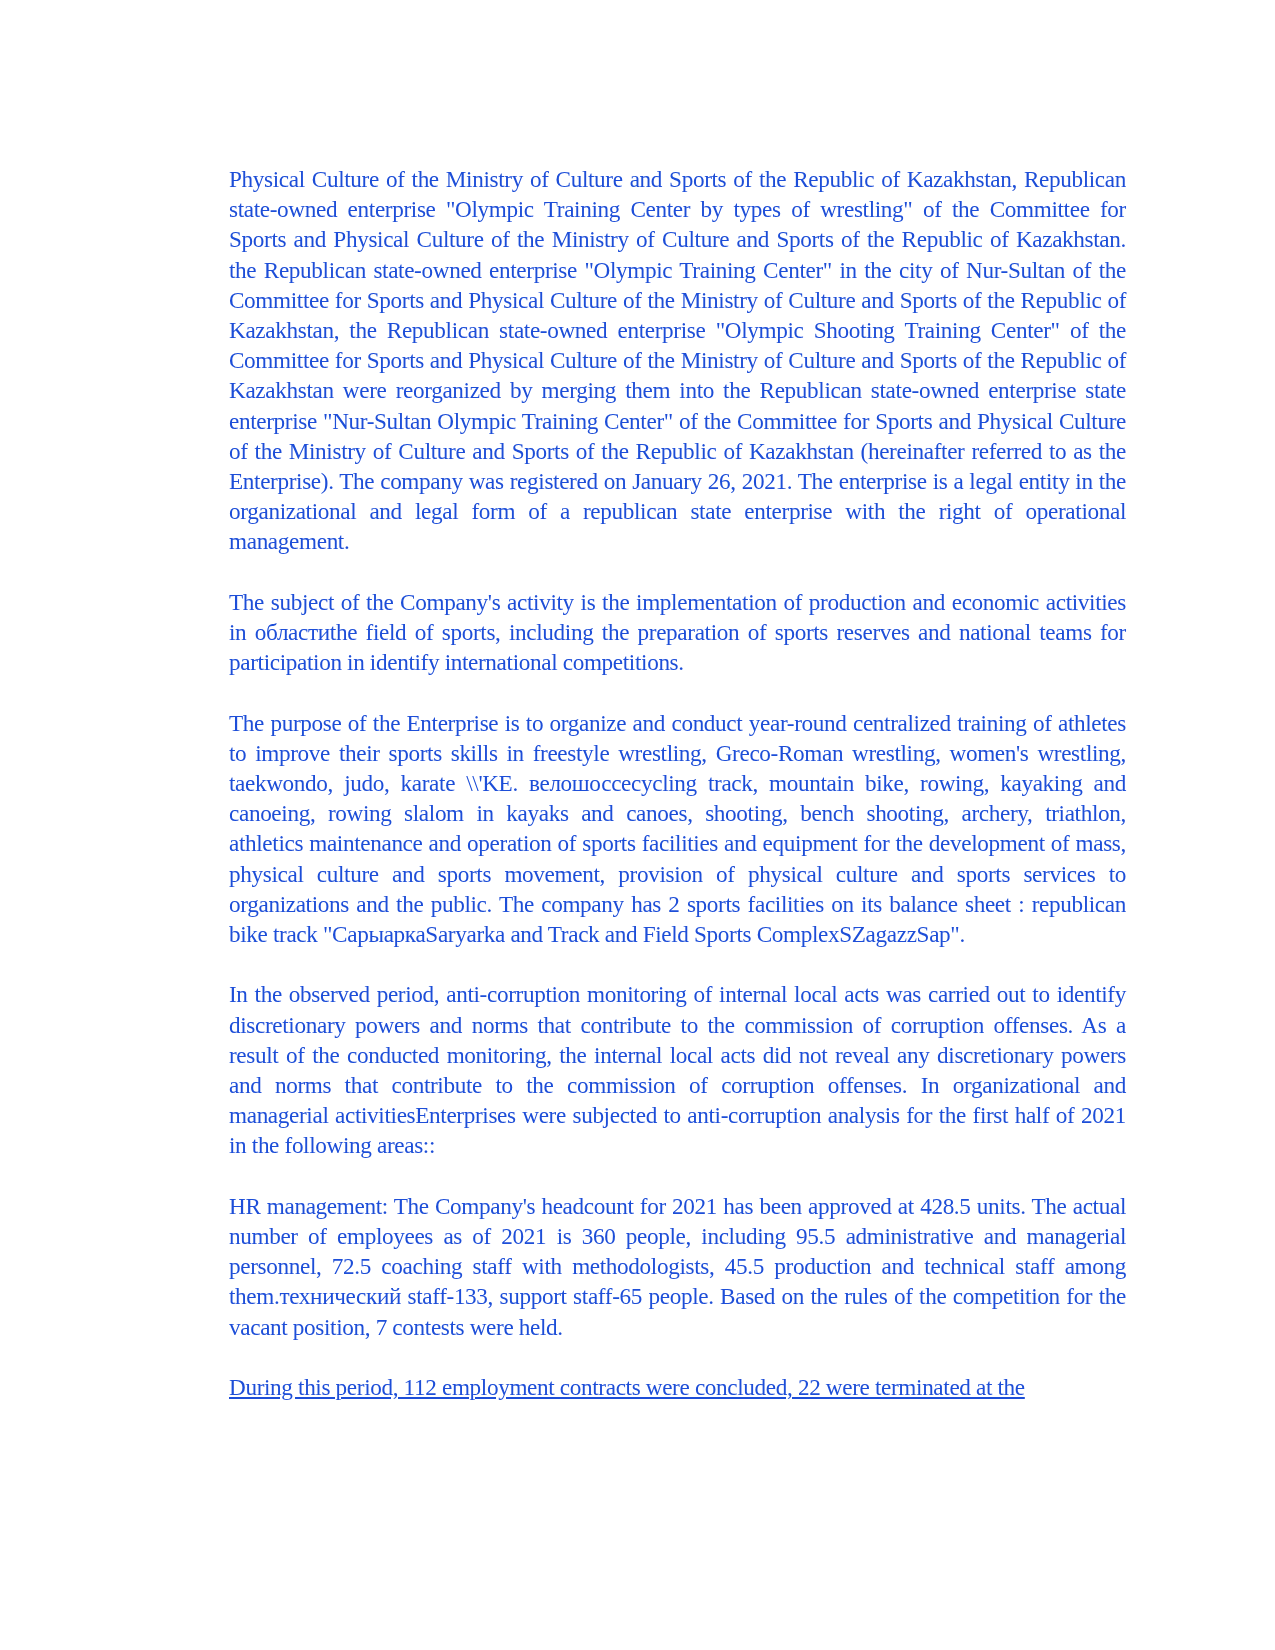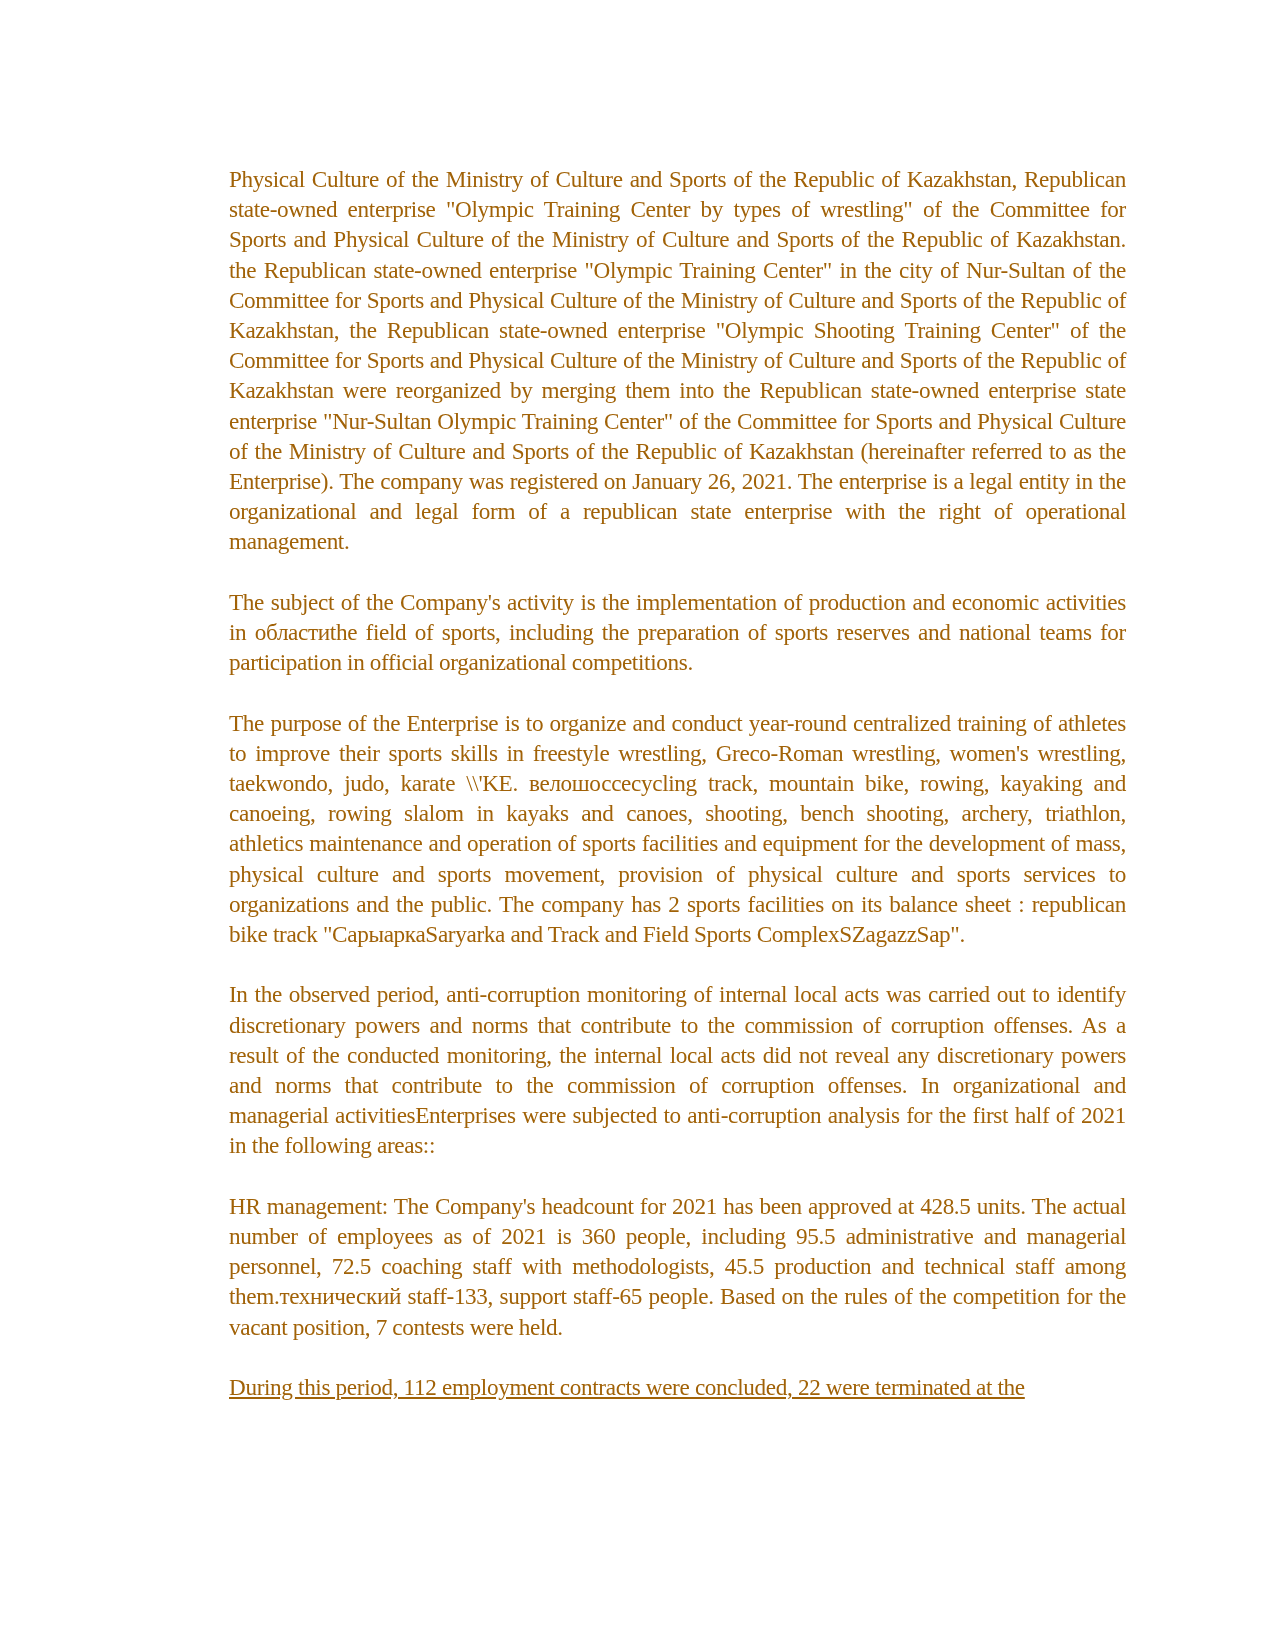--- a/index.html
+++ b/index.html
@@ -11,38 +11,38 @@
       width: 1275px;
       height: 1650px;
       position: relative;
       overflow: hidden;
     }
     .page {
       position: absolute;
       left: 229px;
       top: 164px;
       width: 897px;
-      color: #a16207;
+      color: #1d4ed8;
       font-family: "Liberation Serif", "DejaVu Serif", serif;
       font-size: 23.2px;
       line-height: 30.2px;
       text-align: justify;
       letter-spacing: -0.35px;
     }
     .page p {
       margin: 0 0 30.2px 0;
     }
     .page p.continued-last {
       margin-bottom: 0;
       text-decoration: underline;
     }
   </style>
 </head>
 <body>
 
 <div class="page">
   <p>Physical Culture of the Ministry of Culture and Sports of the Republic of Kazakhstan, Republican state-owned enterprise "Olympic Training Center by types of wrestling" of the Committee for Sports and Physical Culture of the Ministry of Culture and Sports of the Republic of Kazakhstan. the Republican state-owned enterprise "Olympic Training Center" in the city of Nur-Sultan of the Committee for Sports and Physical Culture of the Ministry of Culture and Sports of the Republic of Kazakhstan, the Republican state-owned enterprise "Olympic Shooting Training Center" of the Committee for Sports and Physical Culture of the Ministry of Culture and Sports of the Republic of Kazakhstan were reorganized by merging them into the Republican state-owned enterprise state enterprise "Nur-Sultan Olympic Training Center" of the Committee for Sports and Physical Culture of the Ministry of Culture and Sports of the Republic of Kazakhstan (hereinafter referred to as the Enterprise). The company was registered on January 26, 2021. The enterprise is a legal entity in the organizational and legal form of a republican state enterprise with the right of operational management.</p>
-  <p>The subject of the Company's activity is the implementation of production and economic activities in областиthe field of sports, including the preparation of sports reserves and national teams for participation in official organizational competitions.</p>
+  <p>The subject of the Company's activity is the implementation of production and economic activities in областиthe field of sports, including the preparation of sports reserves and national teams for participation in identify international competitions.</p>
   <p>The purpose of the Enterprise is to organize and conduct year-round centralized training of athletes to improve their sports skills in freestyle wrestling, Greco-Roman wrestling, women's wrestling, taekwondo, judo, karate \\'KE. велошоссecycling track, mountain bike, rowing, kayaking and canoeing, rowing slalom in kayaks and canoes, shooting, bench shooting, archery, triathlon, athletics maintenance and operation of sports facilities and equipment for the development of mass, physical culture and sports movement, provision of physical culture and sports services to organizations and the public. The company has 2 sports facilities on its balance sheet :        republican        bike        track "СарыаркаSaryarka and Track and Field Sports ComplexSZagazzSap".</p>
   <p>In the observed period, anti-corruption monitoring of internal local acts was carried out to identify discretionary powers and norms that contribute to the commission of corruption offenses. As a result of the conducted monitoring, the internal local acts did not reveal any discretionary powers and norms that contribute to the commission of corruption offenses. In organizational and managerial activitiesEnterprises were subjected to anti-corruption analysis for the first half of 2021 in the following areas::</p>
   <p>HR management: The Company's headcount for 2021 has been approved at 428.5 units. The actual number of employees as of 2021 is 360 people, including 95.5 administrative and managerial personnel, 72.5 coaching staff with methodologists, 45.5 production and technical staff among them.технический staff-133, support staff-65 people. Based on the rules of the competition for the vacant position, 7 contests were held.</p>
   <p class="continued-last">During this period, 112 employment contracts were concluded, 22 were terminated at the</p>
 </div>
 
 </body></html>

